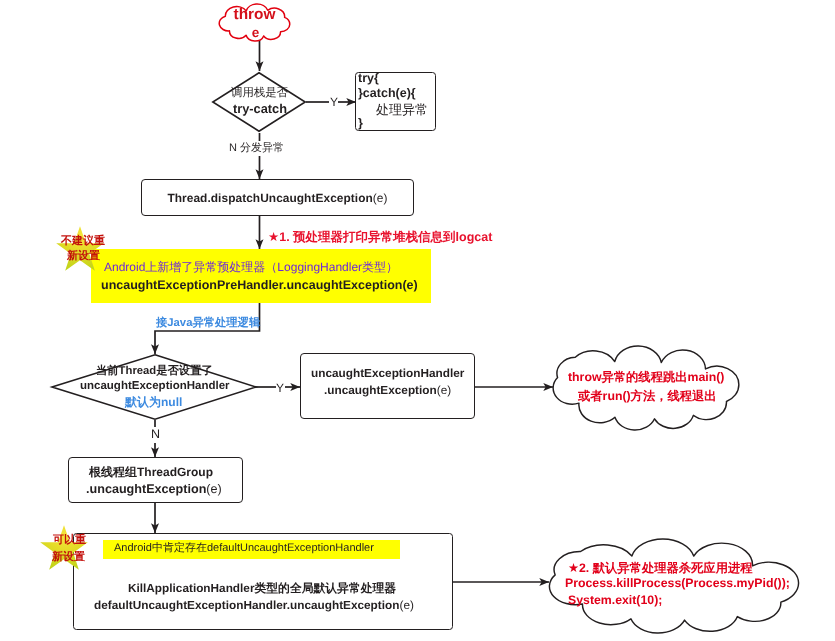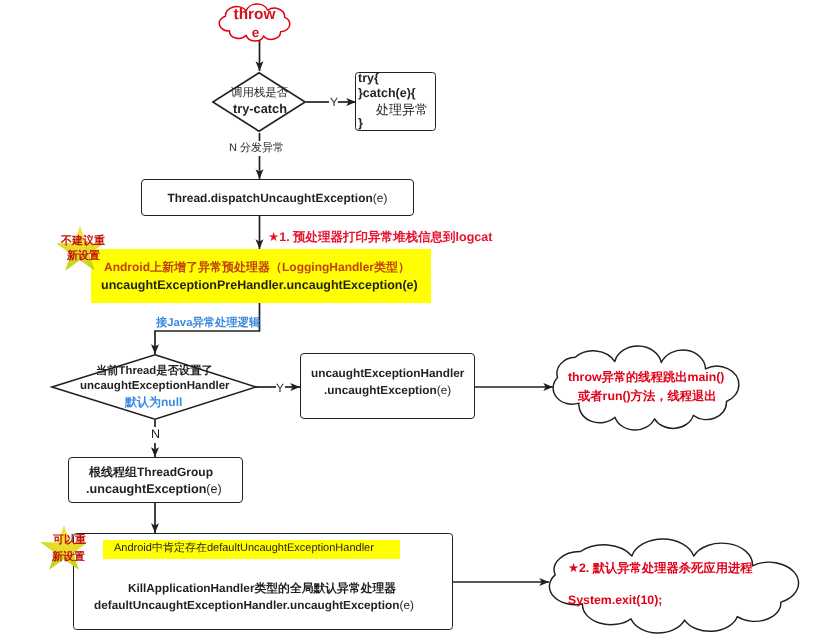--- a/index.html
+++ b/index.html
@@ -103,21 +103,21 @@
 
 <div class="blacklbl ctr" style="left:229px;top:141px;font-size:11px;">N 分发异常</div>
 
 <div class="procbox" style="left:141px;top:179px;width:273px;height:37px;">
   <div class="l" style="font-size:11.9px;letter-spacing:0.06px;"><span>Thread.dispatchUncaughtException</span><span class="thin">(e)</span></div>
 </div>
 
 <div class="redlbl" style="left:268px;top:229px;font-size:12.5px;text-align:right;">★1. 预处理器打印异常堆栈信息到logcat</div>
 
 <div class="hl" style="position:absolute;left:91px;top:249px;width:340px;height:54px;"></div>
-<div style="position:absolute;left:104px;top:259px;font-size:12px;font-weight:bold;color:#c2410c;white-space:nowrap;">Android上新增了异常预处理器（LoggingHandler类型）</div>
+<div style="position:absolute;left:104px;top:259px;font-size:12px;font-weight:normal;color:#6d28d9;white-space:nowrap;">Android上新增了异常预处理器（LoggingHandler类型）</div>
 <div style="position:absolute;left:101px;top:278px;font-size:12.5px;font-weight:bold;color:#231f20;white-space:nowrap;">uncaughtExceptionPreHandler.uncaughtException(e)</div>
 
 <div class="starwrap" style="left:55px;top:225px;width:50px;height:50px;">
   <svg width="50" height="50" viewBox="0 0 100 96">
     <defs>
       <radialGradient id="starGrad" cx="0.52" cy="0.22" r="0.85">
         <stop offset="0%" stop-color="#f6e53d"></stop>
         <stop offset="38%" stop-color="#e6dc28"></stop>
         <stop offset="100%" stop-color="#bcd317"></stop>
       </radialGradient>
@@ -171,15 +171,16 @@
 </div>
 <div style="position:absolute;left:578px;top:388px;font-size:12.3px;font-weight:bold;color:#e2001a;white-space:nowrap;">或者run()方法，线程退出</div>
 <div style="position:absolute;left:568px;top:369px;font-size:12.3px;font-weight:bold;color:#e2001a;white-space:nowrap;"><span>throw</span><span>异常的线程跳出</span><span>main()</span></div>
 
 <div class="cloudwrap" style="left:548px;top:538px;width:252px;height:96px;">
   <svg width="252" height="96" viewBox="2.80 -6.20 213.40 115.40" preserveAspectRatio="none">
     <path d="M8.88,38.18 A22,22 0 0 1 30.40,10.00 A28,28 0 0 1 73.84,15.32 A27,27 0 0 1 126.21,15.51 A26,26 0 0 1 176.00,26.00 A26,26 0 0 1 175.97,27.31 A25,25 0 0 1 215.00,48.00 A25,25 0 0 1 199.97,70.92 A22,22 0 0 1 200.00,72.00 A22,22 0 0 1 163.17,88.25 A24,24 0 0 1 118.43,92.53 A24,24 0 0 1 73.02,90.92 A24,24 0 0 1 32.01,73.16 A22,22 0 0 1 8.88,38.18 Z" fill="#ffffff" stroke="#231f20" stroke-width="1.45" stroke-linejoin="round" vector-effect="non-scaling-stroke"></path>
   </svg>
 </div>
 <div style="position:absolute;left:568px;top:560px;font-size:12.3px;font-weight:bold;color:#e2001a;white-space:nowrap;">★2. 默认异常处理器杀死应用进程</div>
+<div style="position:absolute;left:565px;top:576px;font-size:12.3px;font-weight:bold;color:#e2001a;white-space:nowrap;">Process.killProcess(Process.myPid());</div>
 <div style="position:absolute;left:568px;top:593px;font-size:12.3px;font-weight:bold;color:#e2001a;white-space:nowrap;">System.exit(10);</div>
 
 </div>
 
 </body></html>

